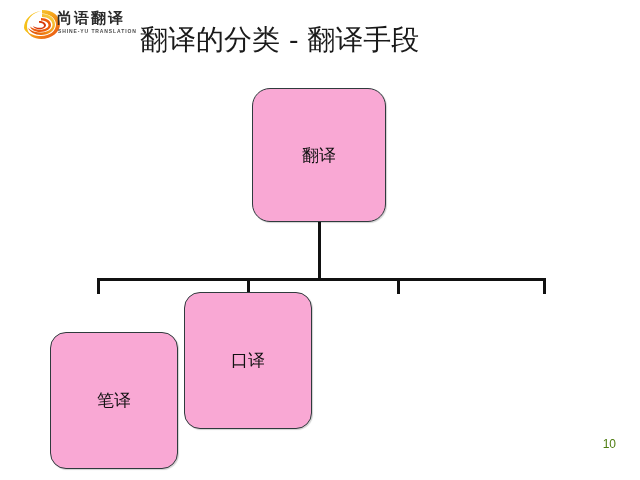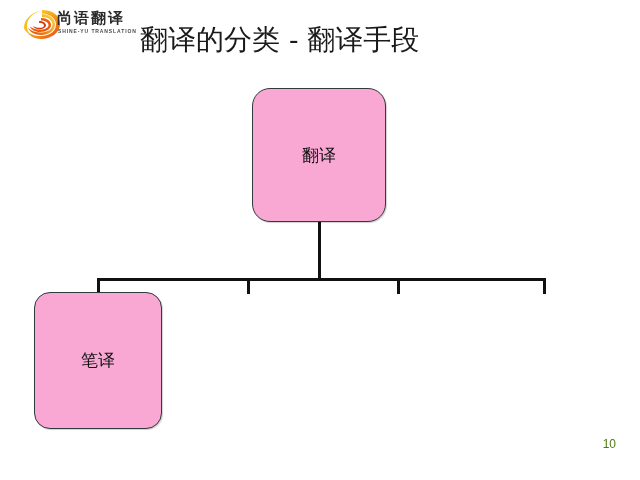--- a/index.html
+++ b/index.html
@@ -113,21 +113,21 @@
     width: 134px;
     height: 134px;
     border-radius: 18px;
   }
 
   .leaf {
     top: 292px;
     width: 128px;
     height: 137px;
   }
-  #node-leaf-0 { left: 34px; }
+  #node-leaf-0 { left: 50px; margin-top: 40px; }
   #node-leaf-1 { left: 184px; }
   #node-leaf-2 { left: 334px; }
   #node-leaf-3 { left: 481px; width: 127px; }
 
   
   .conn {
     position: absolute;
     background: #111111;
   }
   #conn-trunk {
@@ -200,17 +200,18 @@
     <div class="conn" id="conn-trunk"></div>
     <div class="conn" id="conn-bus"></div>
     <div class="conn drop" id="drop-0"></div>
     <div class="conn drop" id="drop-1"></div>
     <div class="conn drop" id="drop-2"></div>
     <div class="conn drop" id="drop-3"></div>
 
     <div class="node" id="node-root">翻译</div>
 
     <div class="node leaf" id="node-leaf-0">笔译</div>
+    <div class="node leaf" id="node-leaf-1">口译</div>
   </div>
 
   <div id="page-number">10</div>
 
 </div>
 
 </body></html>

